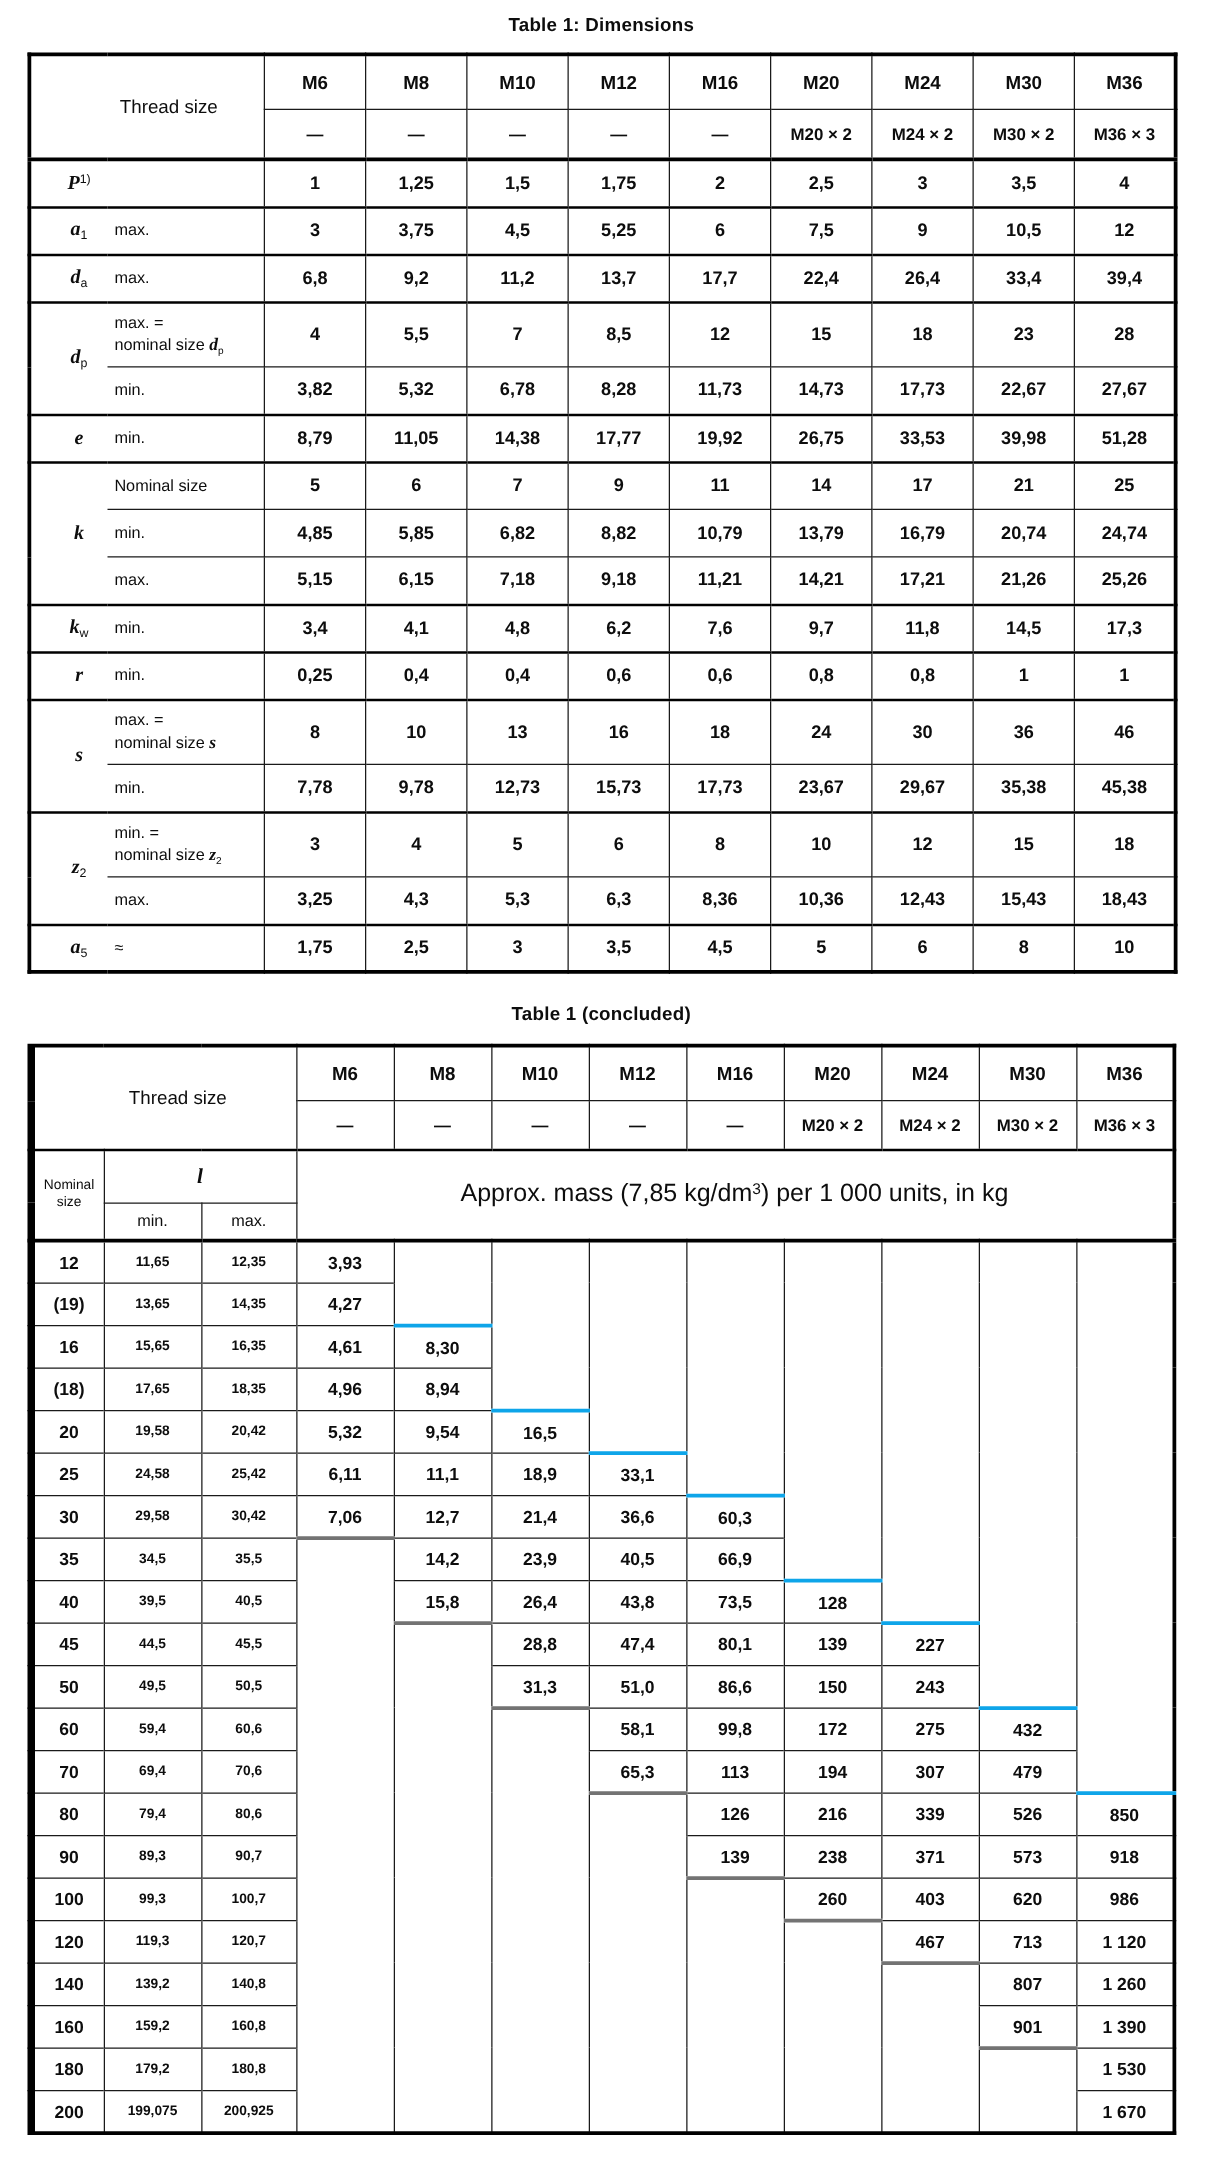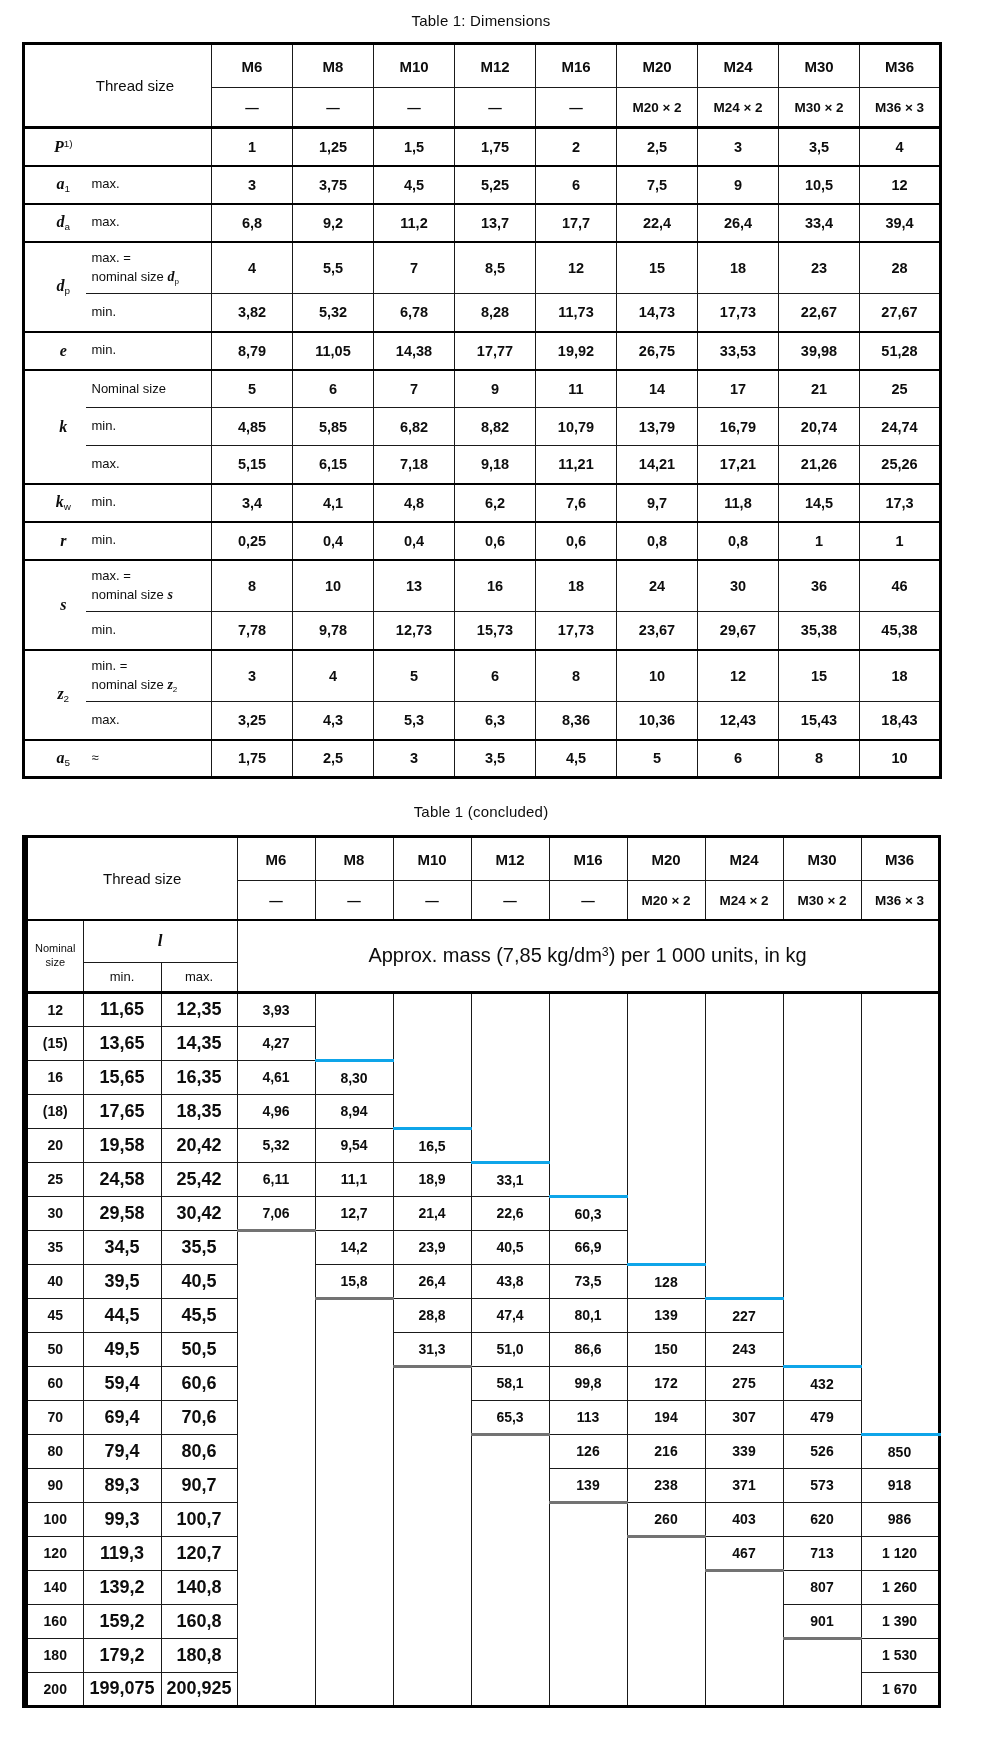--- a/index.html
+++ b/index.html
@@ -1,19 +1,19 @@
 <!DOCTYPE html>
 <html><head>
 <meta charset="utf-8">
 <style>
   html,body{margin:0;padding:0;background:#ffffff;}
   body{width:985px;font-family:"Liberation Sans",sans-serif;color:#0d0d0d;
        -webkit-font-smoothing:none;}
   .page{padding:8px 0 20px 22px;}
-  .t-title{width:918px;text-align:center;font-weight:normal;font-size:15px;
+  .t-title{width:918px;text-align:center;font-weight:bold;font-size:15px;
            letter-spacing:.2px;margin:4px 0 13px 0;}
   .t2-title{margin:24px 0 15px 0;text-align:center;}
   table{border-collapse:collapse;table-layout:fixed;background:#fff;}
   th,td{padding:0;overflow:hidden;vertical-align:middle;}
   i{font-family:"Liberation Serif","DejaVu Serif",serif;font-style:italic;font-weight:bold;}
   sub{font-size:.62em;vertical-align:-0.35em;}
   sup{font-size:.62em;vertical-align:.5em;}
 
   
   .t1{width:918px;border:3px solid #000;}
@@ -39,21 +39,21 @@
   #t2h2 th{border-bottom:2.5px solid #000;}
   #t2h3{height:42px;}
   #t2h4{height:30px;}
   .nom{font-size:11px;font-weight:normal;line-height:1.25;border-bottom:3px solid #000 !important;}
   .lsym{font-size:17px;}
   .mm{font-size:13px;font-weight:normal;border-bottom:3px solid #000 !important;}
   .massh{font-size:20px;font-weight:normal;border-bottom:3px solid #000 !important;}
   .t2 tbody tr{height:34px;}
   .t2 td{border-left:1.5px solid #1a1a1a;border-right:1.5px solid #1a1a1a;}
   .nsz{font-size:14px;font-weight:bold;text-align:center;border-top:1.5px solid #1a1a1a !important;}
-  .lmin,.lmax{font-size:18px;font-weight:bold;text-align:center;border-top:1.5px solid #1a1a1a !important;}
+  .lmin,.lmax{font-size:11px;font-weight:bold;text-align:center;border-top:1.5px solid #1a1a1a !important;}
   .mass{font-size:14px;font-weight:bold;text-align:center;border-top:none;border-bottom:none;}
   .mass.filled{border-top:1.5px solid #1a1a1a;}
   .mass.first{border-top:3px solid #0ea5e9;}
   .mass.last{border-bottom:3px solid #737373;}
 </style>
 </head>
 <body>
 
 <div class="page">
 
@@ -400,21 +400,21 @@
           <td class="mass"></td>
           <td class="mass"></td>
           <td class="mass"></td>
           <td class="mass"></td>
           <td class="mass"></td>
           <td class="mass"></td>
           <td class="mass"></td>
           <td class="mass"></td>
         </tr>
         <tr>
-          <td class="nsz">(15)</td>
+          <td class="nsz">(19)</td>
           <td class="lmin">13,65</td>
           <td class="lmax">14,35</td>
           <td class="mass filled">4,27</td>
           <td class="mass"></td>
           <td class="mass"></td>
           <td class="mass"></td>
           <td class="mass"></td>
           <td class="mass"></td>
           <td class="mass"></td>
           <td class="mass"></td>
@@ -476,21 +476,21 @@
           <td class="mass"></td>
           <td class="mass"></td>
         </tr>
         <tr>
           <td class="nsz">30</td>
           <td class="lmin">29,58</td>
           <td class="lmax">30,42</td>
           <td class="mass filled last">7,06</td>
           <td class="mass filled">12,7</td>
           <td class="mass filled">21,4</td>
-          <td class="mass filled">22,6</td>
+          <td class="mass filled">36,6</td>
           <td class="mass filled first">60,3</td>
           <td class="mass"></td>
           <td class="mass"></td>
           <td class="mass"></td>
           <td class="mass"></td>
         </tr>
         <tr>
           <td class="nsz">35</td>
           <td class="lmin">34,5</td>
           <td class="lmax">35,5</td>

